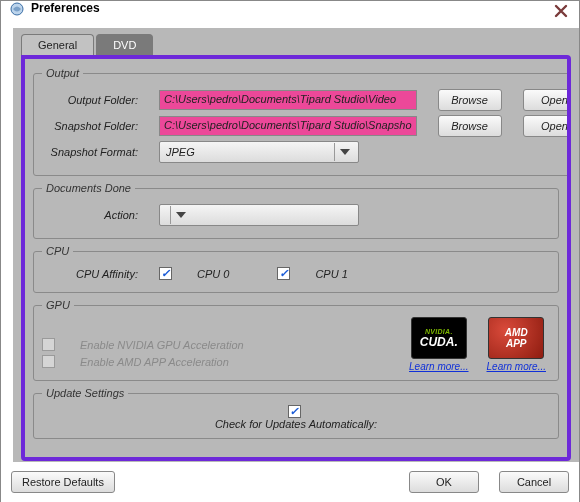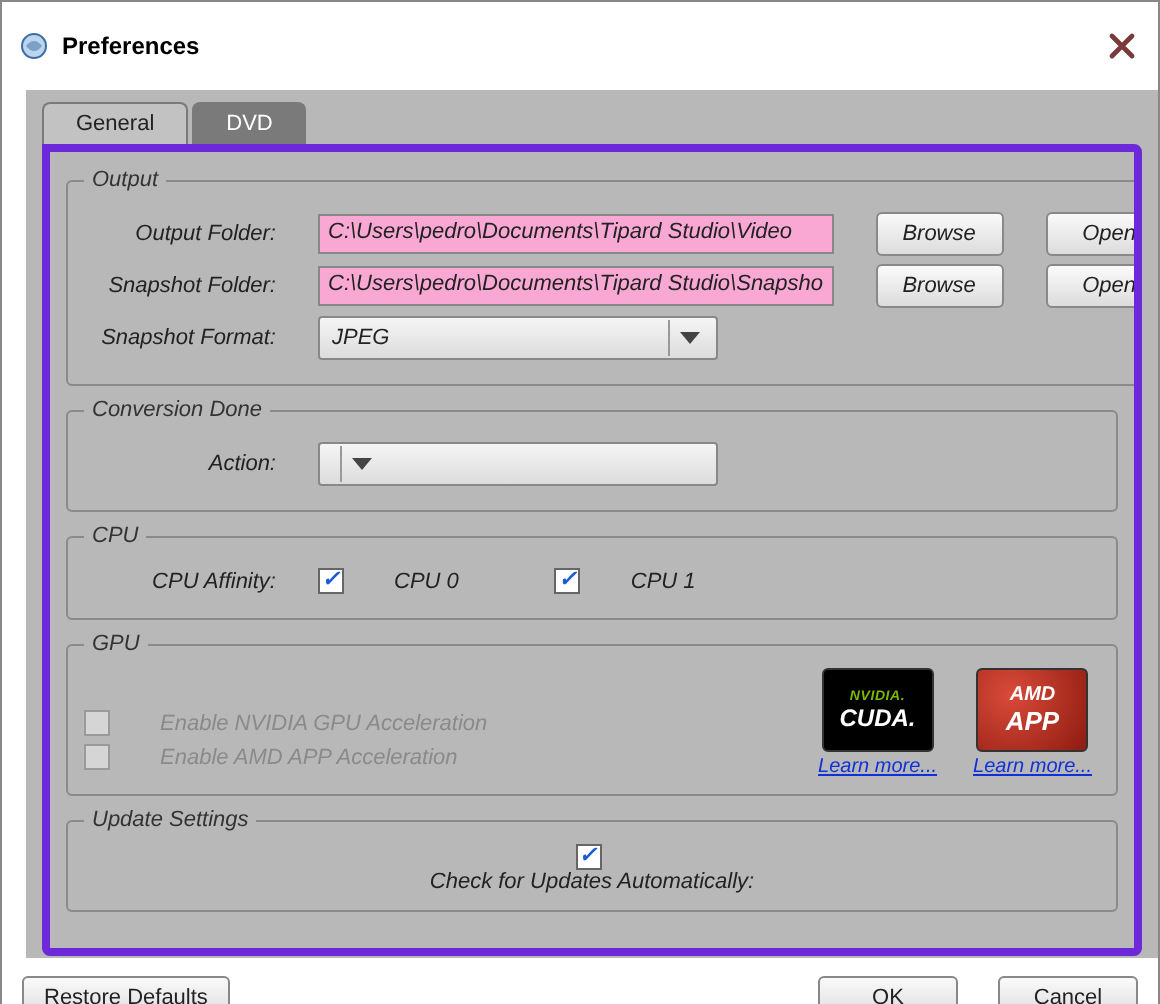--- a/index.html
+++ b/index.html
@@ -1,54 +1,54 @@
 <!DOCTYPE html>
 <html><head>
 <meta charset="utf-8">
 <style>
   * { box-sizing: border-box; font-family: Tahoma, Arial, sans-serif; font-size: 11px; }
   body { margin: 0; padding: 0; background: #fff; }
   .window { width: 580px; height: 502px; border: 1px solid #888; background: #fff; position: relative; }
-  .titlebar { height: 44px; display: flex; align-items: center; padding: 0 8px; }
+  .titlebar { height: 27px; display: flex; padding: 0 8px; }
   .titlebar .icon { width: 16px; height: 16px; margin-right: 6px; display:flex; align-items:center; justify-content:center; }
   .titlebar .title { font-weight: bold; font-size: 12px; }
   .titlebar .close { margin-left: auto; width: 20px; height: 20px; display:flex; align-items:center; justify-content:center; color:#5a2a2a; cursor:pointer; }
   .titlebar .close svg { width:14px; height:14px; }
   .body { background: #b8b8b8; height: 434px; padding: 6px 8px 0 8px; position: relative; margin-left: 12px; }
   .tabs { display: flex; gap:0; }
   .tab { padding: 4px 16px; border: 1px solid #7a7a7a; border-bottom: none; border-top-left-radius: 4px; border-top-right-radius: 4px; margin-right: 2px; cursor:pointer; }
   .tab.active { background: #c2c2c2; color:#222; }
   .tab.inactive { background: #7a7a7a; color:#fff; }
   .panel { border: 4px solid #6d28d9; border-radius: 0 4px 4px 4px; background: #b8b8b8; padding: 8px; height: 406px; overflow: hidden; font-style: italic; }
   fieldset { border: 1px solid #8a8a8a; border-radius: 3px; margin: 0 0 6px 0; padding: 6px 8px 8px 8px; }
   legend { padding: 0 4px; color: #333; }
   .row { display: flex; align-items: center; margin: 4px 0; gap: 21px; }
   .lbl { width: 96px; text-align: right; color: #222; }
-  .txt { flex: 1; height: 20px; border: 1px solid #888; background: #f9a8d4; padding: 2px 4px; color:#222; overflow:hidden; white-space:nowrap; }
+  .txt { flex: 1; height: 20px; border: 1px solid #888; background: #ec4899; padding: 2px 4px; color:#222; overflow:hidden; white-space:nowrap; }
   .btn { height: 22px; min-width: 64px; padding: 0 10px; border: 1px solid #888; border-radius: 3px; background: linear-gradient(#fafafa,#dcdcdc); color:#222; cursor:pointer; display:inline-flex; align-items:center; justify-content:center; }
   .ddl { display:flex; align-items:center; height:22px; border:1px solid #888; background:linear-gradient(#f5f5f5,#dcdcdc); border-radius:2px; padding: 0 4px 0 6px; width: 200px; color:#222; cursor:pointer; }
   .ddl .val { flex:1; }
   .chevbox { width:20px; height:18px; margin-left:4px; border-left:1px solid #999; display:flex; align-items:center; justify-content:center; }
   .chev { width:0; height:0; border-left:5px solid transparent; border-right:5px solid transparent; border-top:6px solid #444; }
   .chk { width:13px; height:13px; border:1px solid #666; background:#fff; display:inline-flex; align-items:center; justify-content:center; margin-right:4px; cursor:pointer; flex-shrink:0; }
   .chk.checked::after { content:"✓"; color:#1a5bd6; font-size:11px; line-height:1; font-weight:bold; }
   .chk.disabled { background:#d5d5d5; border-color:#9a9a9a; cursor:default; }
   .chklbl { color:#222; }
   .chklbl.disabled { color:#8a8a8a; }
   .gpu-row { display:flex; align-items:flex-end; }
   .gpu-checks { flex:1; }
   .gpu-badges { display:flex; gap:18px; padding-right:4px; }
   .badge { display:flex; flex-direction:column; align-items:center; gap:2px; }
   .badge .logo { width:56px; height:42px; border:1px solid #333; border-radius:3px; display:flex; flex-direction:column; align-items:center; justify-content:center; color:#fff; font-weight:bold; }
   .logo.nvidia { background:#000; }
   .logo.nvidia .top { font-size:7px; color:#7db701; letter-spacing:0.3px; }
   .logo.nvidia .bot { font-size:12px; color:#fff; }
   .logo.amd { background: radial-gradient(circle at 30% 30%, #d94a3a, #8e1c10); }
   .logo.amd .top { font-size:10px; color:#fff; }
-  .logo.amd .bot { font-size:13px; color:#fff; }
+  .logo.amd .bot { font-size:10px; color:#fff; }
   .link { color:#1030d8; text-decoration:underline; cursor:pointer; font-size:10px; }
   .update-row { display:flex; align-items:center;flex-direction:column; }
   .update-row .right { margin-left:auto; }
   .footer { height: 40px; display:flex; align-items:center; padding: 0 10px; gap:20px; background:#fff; }
   .footer .spacer { flex:1; }
   .footer .btn { min-width: 70px; }
 </style>
 </head>
 <body>
 
@@ -95,21 +95,21 @@
           <div class="ddl">
             <span class="val">JPEG</span>
             <span class="chevbox">
                 <span class="chev"></span>
               </span>
           </div>
         </div>
       </fieldset>
 
       <fieldset>
-        <legend>Conversion Done</legend>
+        <legend>Documents Done</legend>
         <div class="row">
           <div class="lbl">Action:</div>
           <div class="ddl">
             <span class="chevbox">
                 <span class="chev"></span>
               </span>
           </div>
         </div>
       </fieldset>
 

